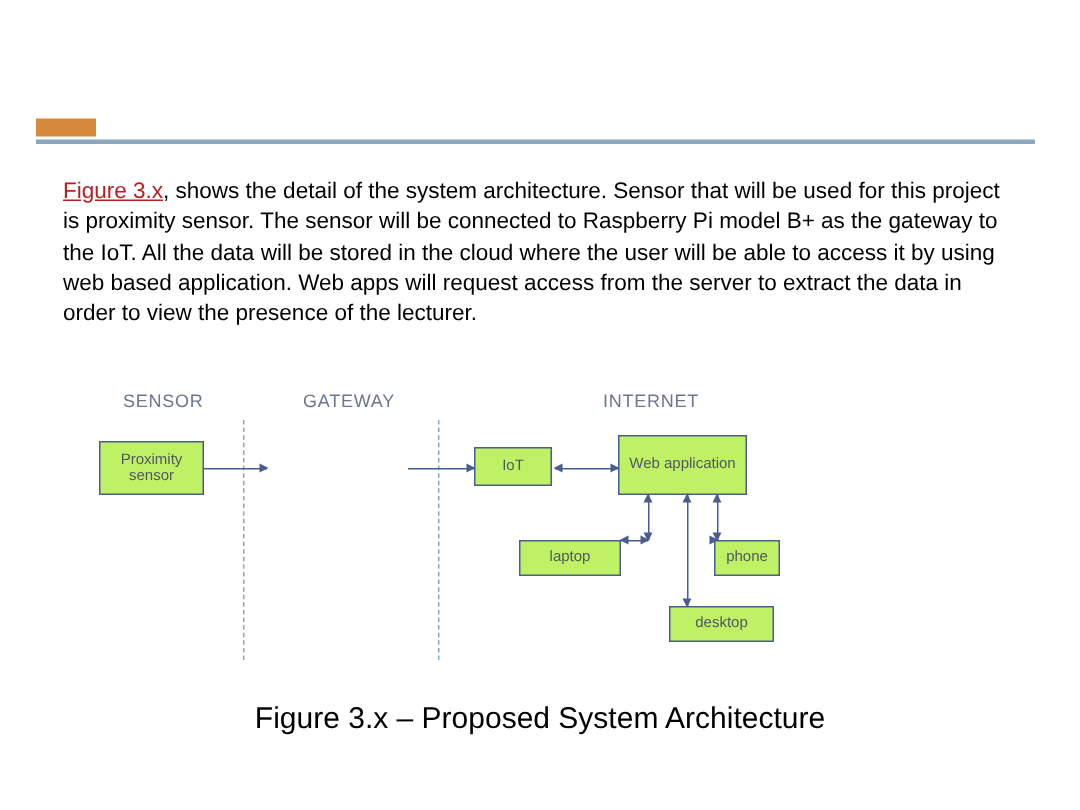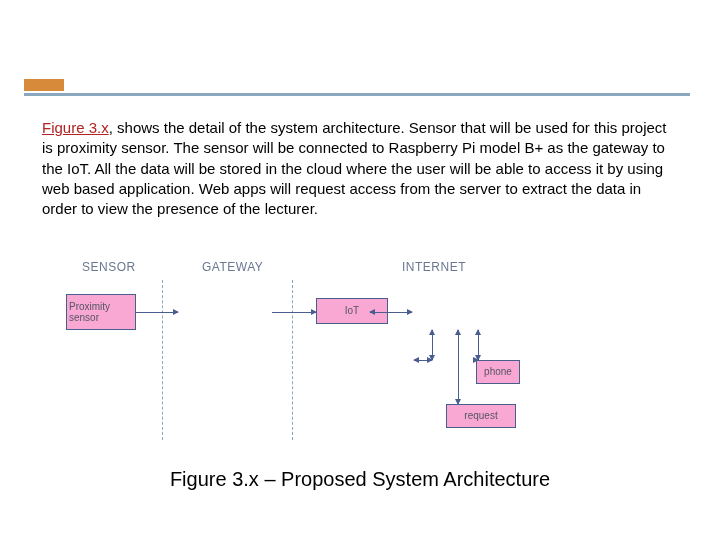--- a/index.html
+++ b/index.html
@@ -3,21 +3,21 @@
 <meta charset="utf-8">
 <style>
 * { box-sizing: border-box; margin: 0; padding: 0; }
 body { width: 720px; height: 540px; background: #fff; font-family: Arial, sans-serif; position: relative; }
 .topbar { position: absolute; top: 88px; left: 24px; right: 30px; height: 8px; border-bottom: 3px solid #8aa7bd; }
 .topbar-accent { position: absolute; top: 79px; left: 24px; width: 40px; height: 12px; background: #d78a3a; }
 .para { position: absolute; top: 118px; left: 42px; right: 46px; font-size: 15px; line-height: 1.35; color: #000; }
 .ref { color: #b22222; text-decoration: underline; }
 .diagram { position: absolute; top: 260px; left: 62px; width: 500px; height: 180px; font-size: 10px; color: #556; }
 .hdr { position: absolute; top: 0; font-weight: 500; color: #6a7790; font-size: 12px; letter-spacing: 0.5px; }
-.box { position: absolute; border: 1.2px solid #4a5d8f; background: #f9a8d4; display: flex; align-items: center; justify-content: center; line-height: 1.15; font-size: 10px; color: #556; padding: 2px; }
+.box { position: absolute; border: 1.2px solid #4a5d8f; background: #bef264; display: flex; align-items: center; justify-content: center; text-align: center; line-height: 1.15; font-size: 10px; color: #556; padding: 2px; }
 .vline { position: absolute; border-left: 1px dashed #8aa7bd; top: 20px; height: 160px; }
 .arrow-h { position: absolute; height: 1.2px; background: #4a5d8f; }
 .arrow-h::after { content: ""; position: absolute; right: -1px; top: -3px; border-left: 6px solid #4a5d8f; border-top: 3.5px solid transparent; border-bottom: 3.5px solid transparent; }
 .arrow-h.back::before { content: ""; position: absolute; left: -1px; top: -3px; border-right: 6px solid #4a5d8f; border-top: 3.5px solid transparent; border-bottom: 3.5px solid transparent; }
 .arrow-v { position: absolute; width: 1.2px; background: #4a5d8f; }
 .arrow-v::after { content: ""; position: absolute; bottom: -1px; left: -3px; border-top: 6px solid #4a5d8f; border-left: 3.5px solid transparent; border-right: 3.5px solid transparent; }
 .arrow-v.back::before { content: ""; position: absolute; top: -1px; left: -3px; border-bottom: 6px solid #4a5d8f; border-left: 3.5px solid transparent; border-right: 3.5px solid transparent; }
 .caption { position: absolute; top: 468px; left: 0; right: 0; text-align: center; font-size: 20px; color: #000; }
 </style>
 </head>
@@ -32,23 +32,25 @@
 
 <div class="diagram">
   <div class="hdr" style="left:20px">SENSOR</div>
   <div class="hdr" style="left:140px">GATEWAY</div>
   <div class="hdr" style="left:340px">INTERNET</div>
 
   <div class="vline" style="left:100px"></div>
   <div class="vline" style="left:230px"></div>
 
   <div class="box" style="left:4px; top:34px; width:70px; height:36px">Proximity sensor</div>
-  <div class="box" style="left:254px; top:38px; width:72px; height:26px">IoT</div>
+  <div class="box" style="left:254px; top:38px; width:52px; height:26px">IoT</div>
+  <div class="box" style="left:350px; top:30px; width:86px; height:40px">Web application</div>
+  <div class="box" style="left:284px; top:100px; width:68px; height:24px">laptop</div>
   <div class="box" style="left:414px; top:100px; width:44px; height:24px">phone</div>
-  <div class="box" style="left:384px; top:144px; width:70px; height:24px">request</div>
+  <div class="box" style="left:384px; top:144px; width:70px; height:24px">desktop</div>
 
   <div class="arrow-h" style="left:74px; top:52px; width:42px"></div>
   <div class="arrow-h" style="left:210px; top:52px; width:44px"></div>
   <div class="arrow-h back" style="left:308px; top:52px; width:42px"></div>
 
   <div class="arrow-v back" style="left:370px; top:70px; height:30px"></div>
   <div class="arrow-h back" style="left:352px; top:100px; width:18px"></div>
 
   <div class="arrow-v back" style="left:416px; top:70px; height:30px"></div>
   <div class="arrow-h" style="left:416px; top:100px; width:0px"></div>

